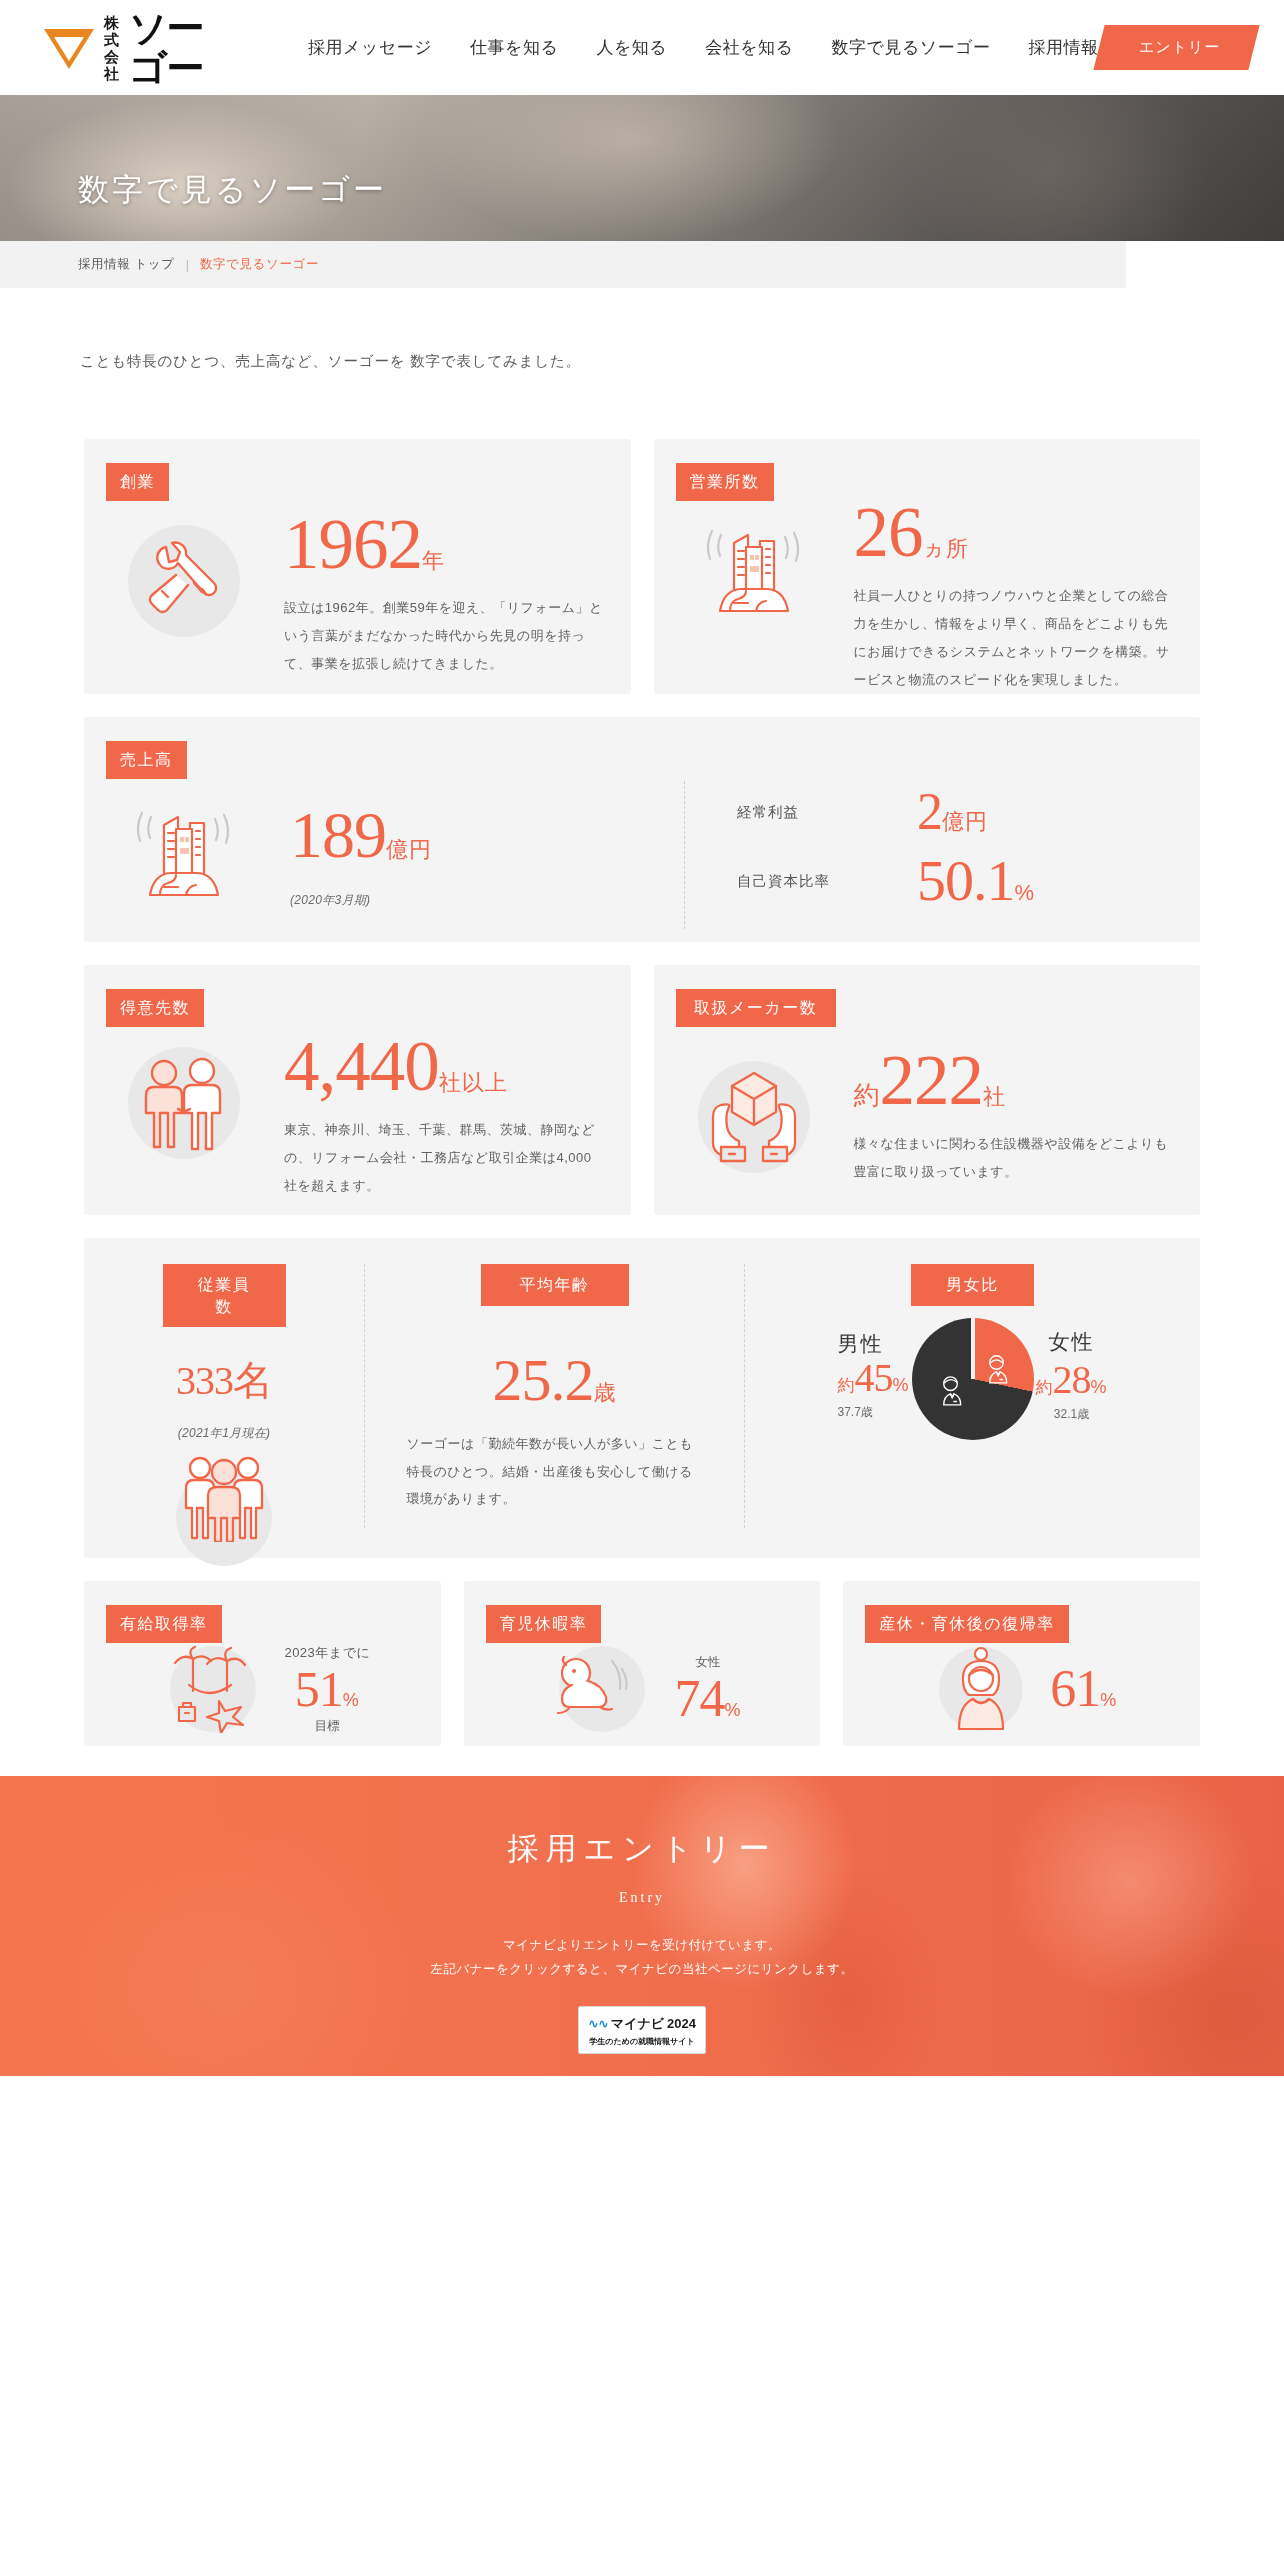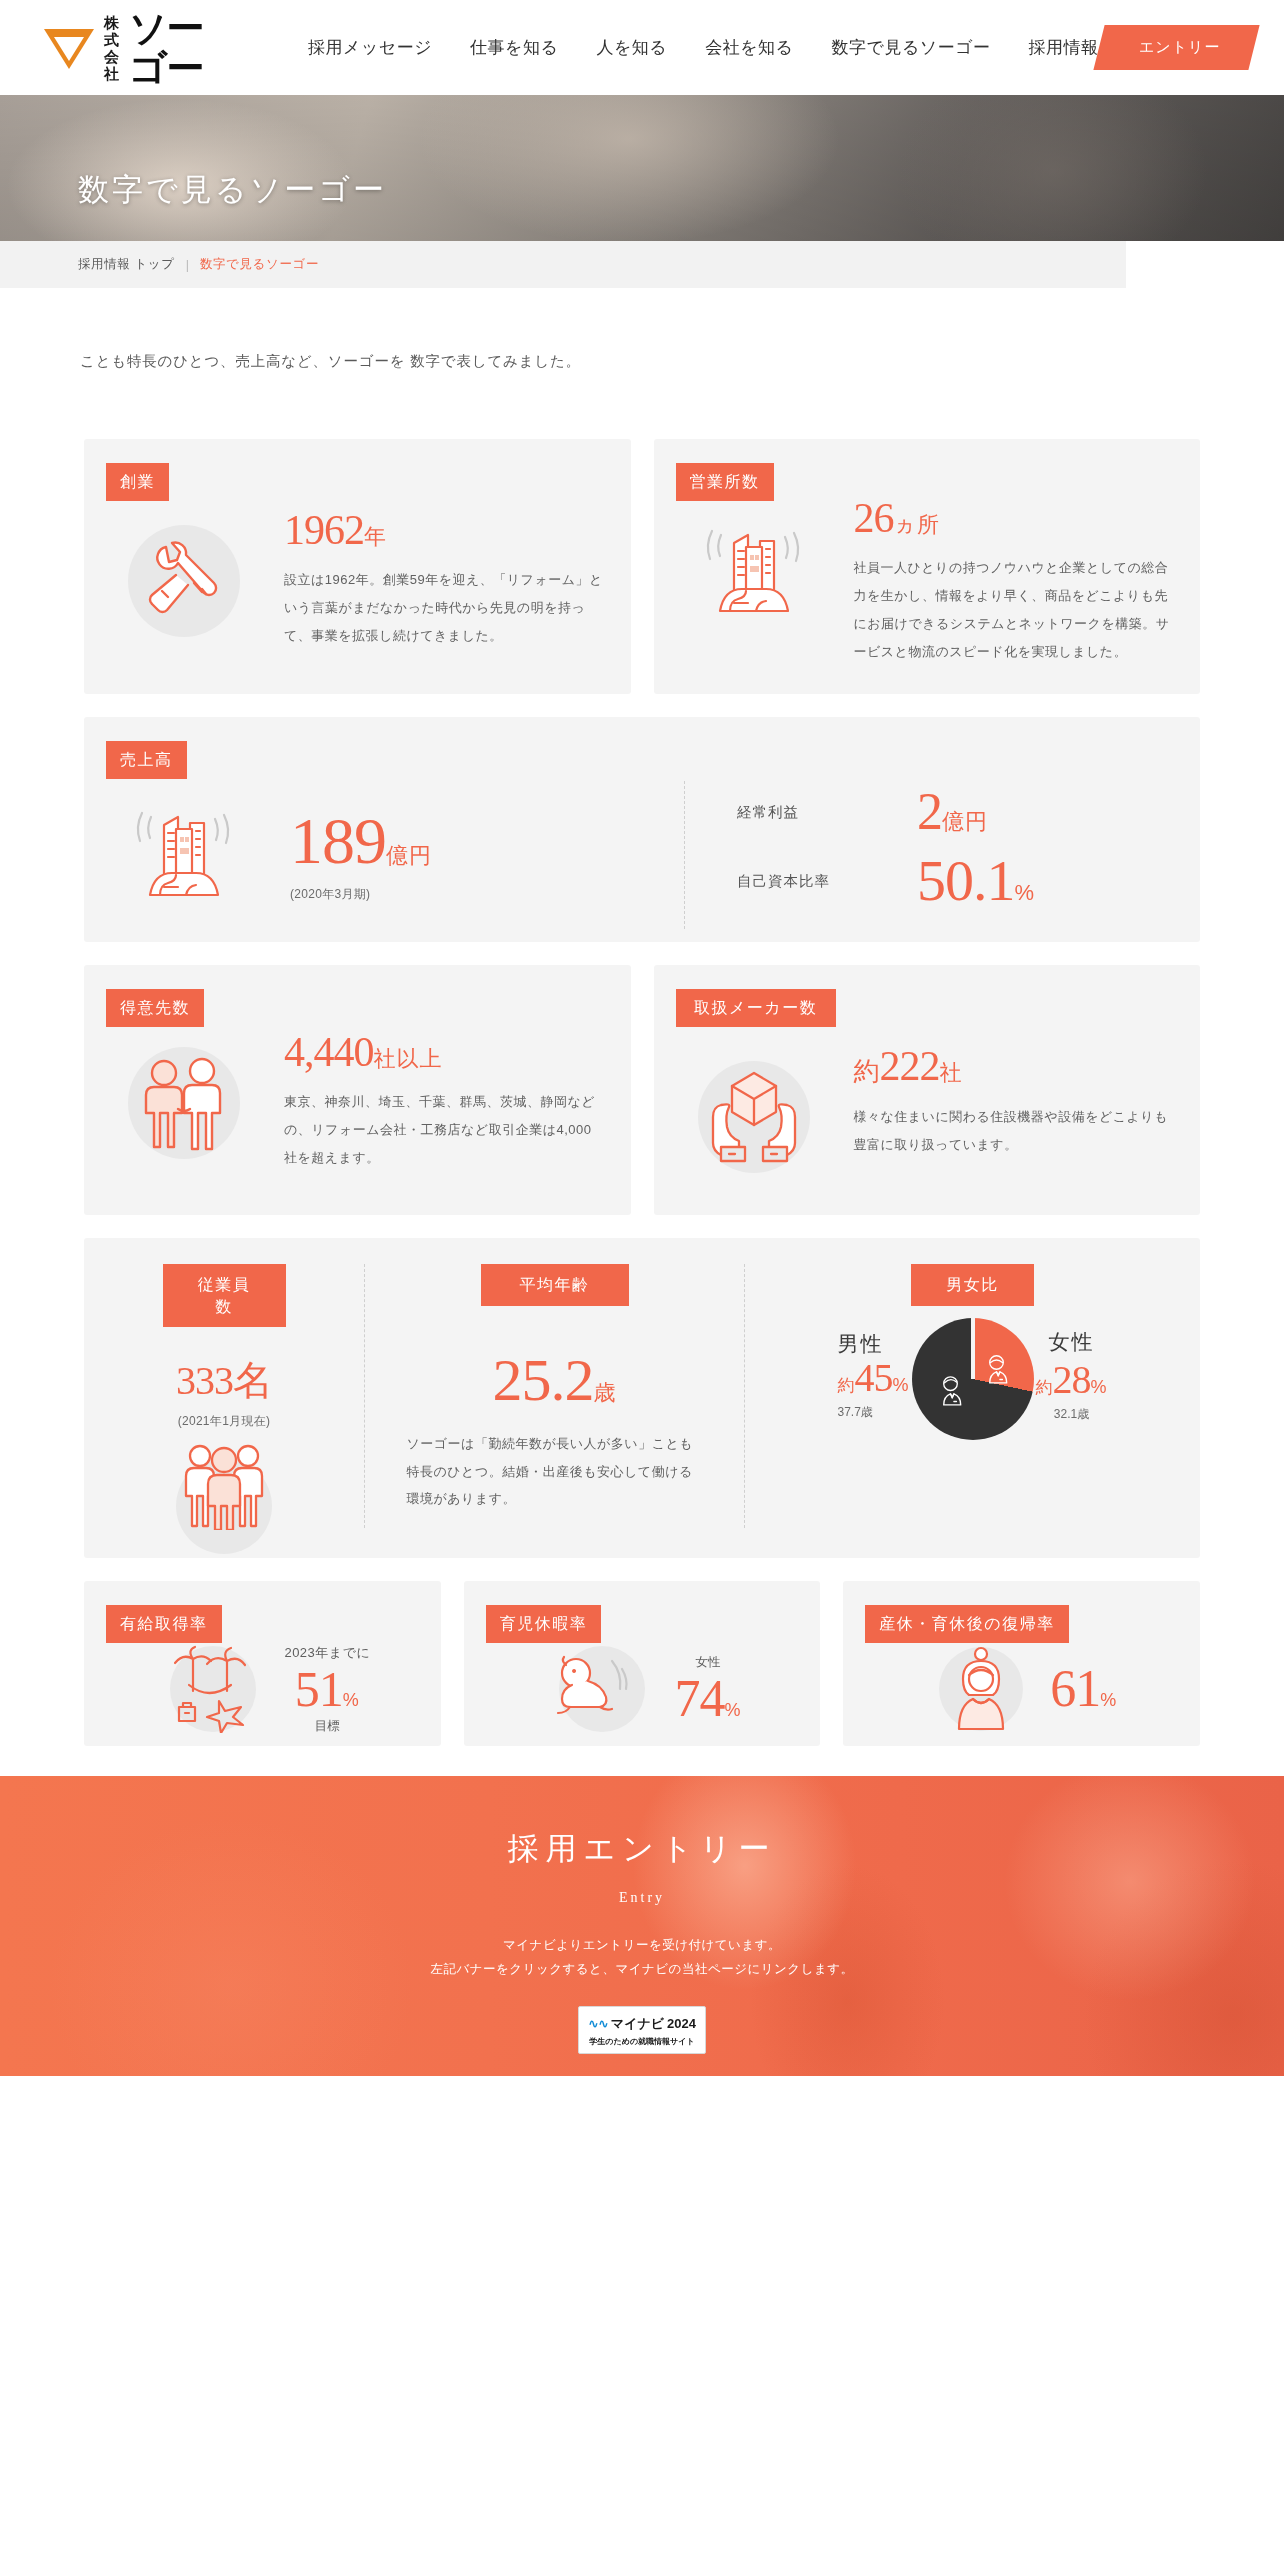--- a/index.html
+++ b/index.html
@@ -143,35 +143,35 @@
   .icon-svg { position: relative; z-index: 1; }
 
   .stat-col { padding-top: 8px; }
   .bignum {
     color: #f1674a;
     font-family: "Liberation Serif", "DejaVu Serif", serif;
     font-weight: normal;
     line-height: 1;
     letter-spacing: -1px;
   }
-  .bignum.x1 { font-size: 42px; }
+  .bignum.x1 { font-size: 71px; }
   .unit {
     color: #f1674a; font-size: 22px; letter-spacing: 1px;
     font-family: "Liberation Sans", sans-serif;
   }
   .unit.sm { font-size: 18px; }
   .pre {
     color:#f1674a; font-size: 26px;
     font-family: "Liberation Sans", sans-serif;
   }
   .desc {
     font-size: 13px; color: #616161; line-height: 2.15;
     letter-spacing: .5px; margin-top: 14px; max-width: 320px;
   }
-  .subnote { font-size: 12px; color: #6b6b6b; margin-top: 12px; letter-spacing: .3px; }
+  .subnote { font-size: 12px; color: #6b6b6b; margin-top: 24px; letter-spacing: .3px; font-style: italic; }
 
   
   .sales-flex { display: flex; align-items: center; padding: 58px 0 40px 0; }
   .sales-left { display: flex; align-items: center; width: 600px; }
   .sales-divider { width:1px; align-self: stretch; border-left: 1px dashed #cfcfcf; margin: 6px 24px 6px 0; }
   .sales-right { flex:1; padding-left: 28px; }
   .kv-row { display:flex; align-items:center; margin-bottom: 14px; }
   .kv-label { width: 180px; font-size: 14.5px; color: #555; letter-spacing: 1px; }
   .kv-val { display:flex; align-items: baseline; }
 

